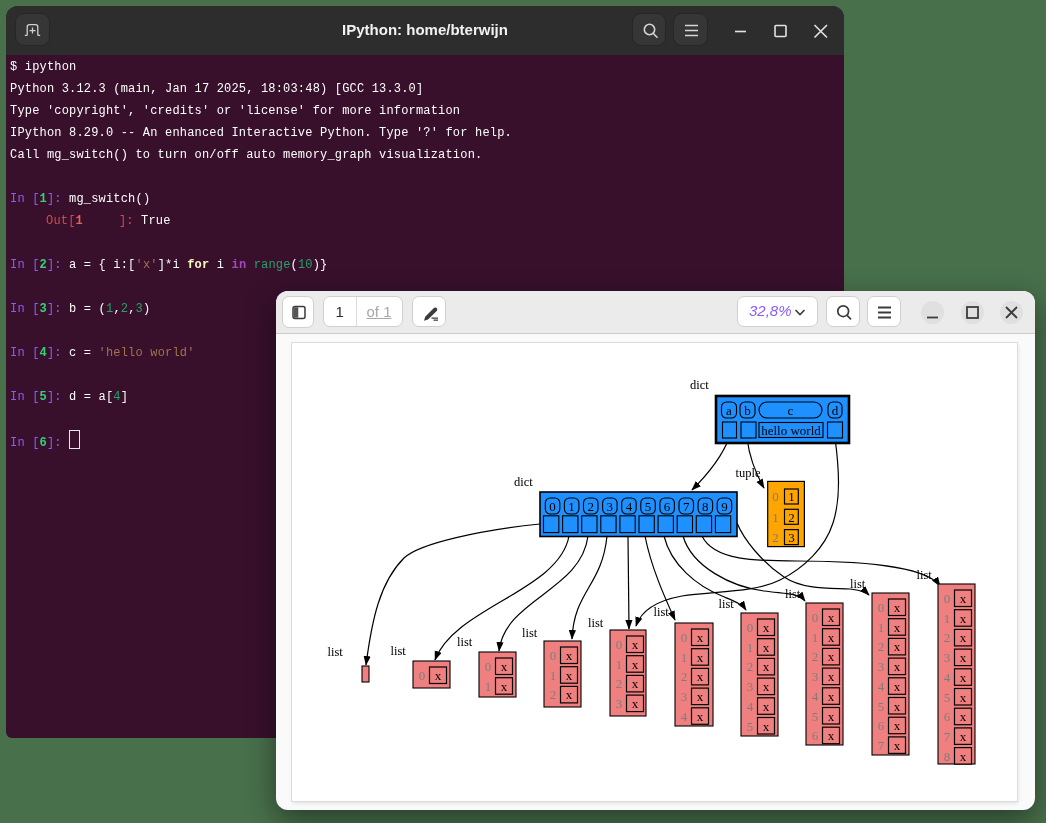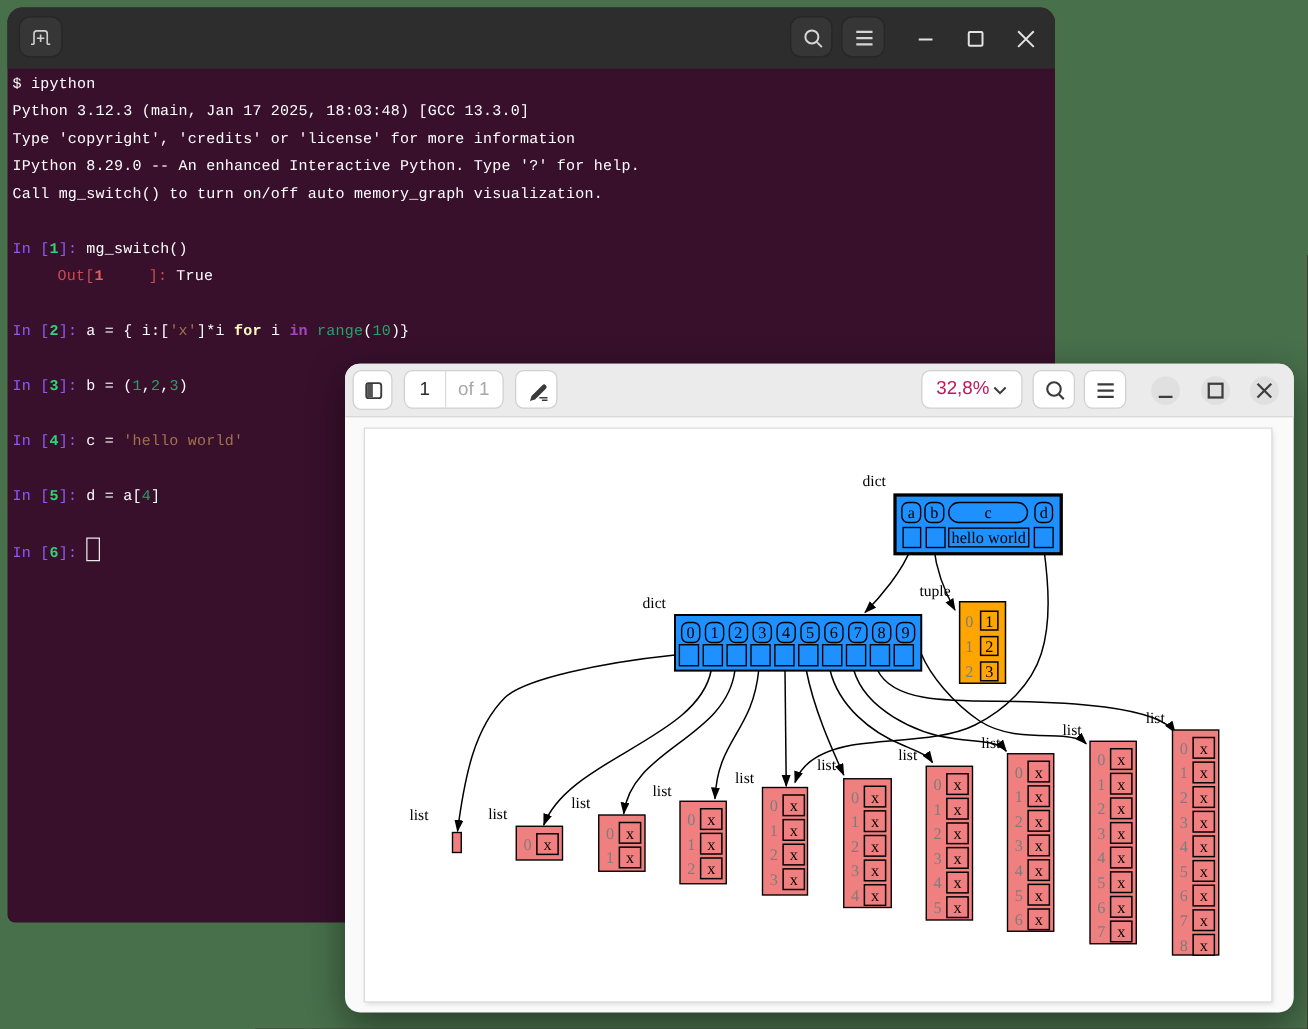--- a/index.html
+++ b/index.html
@@ -47,20 +47,21 @@
 <div id="term">
   <div id="term-head">
     <div class="tbtn" style="left:9px; top:7px; width:35px; height:33px;">
       <svg width="33" height="31" viewBox="0 0 33 31">
           <g stroke="#cfcfcf" stroke-width="1.3" fill="none">
         <path d="M8.8 21.4 h2.4 M11.2 21.4 V12.9 q0,-2.2 2.2,-2.2 h6.2 q2.2,0 2.2,2.2 V21.4 M21.8 21.4 h2.4"></path>
         <path d="M16.5 13.6 v6 M13.5 16.6 h6"></path>
       </g>
         </svg>
     </div>
+    <div id="term-title">IPython: home/bterwijn</div>
     <div class="tbtn" style="left:626px; top:7px; width:34px; height:33px;">
       <svg width="34" height="33" viewBox="0 0 34 33">
           <g stroke="#d5d5d5" stroke-width="1.6" fill="none">
         <circle cx="16.5" cy="15.5" r="5.2"></circle>
             <path d="M20.3 19.5 L24.5 23.7"></path>
       </g>
         </svg>
     </div>
     <div class="tbtn" style="left:667px; top:7px; width:35px; height:33px;">
       <svg width="35" height="33" viewBox="0 0 35 33">
@@ -100,31 +101,31 @@
 <div id="pdf">
   <div id="pdf-head">
     <div class="pbtn" style="left:6px; top:4.5px; width:32px; height:32px;">
       <svg width="32" height="32" viewBox="0 0 32 32">
           <rect x="10" y="9.5" width="12" height="12" rx="2" fill="none" stroke="#3a3a3a" stroke-width="1.5"></rect>
           <path d="M10.7 10.2 h4.6 v10.6 h-4.6 z" fill="#555"></path>
         </svg>
     </div>
     <div class="pbtn" style="left:46.5px; top:4.5px; width:80px; height:31.5px;">
       <div style="position:absolute; left:0; top:0; width:32.5px; height:29.5px; text-align:center; line-height:29.5px; font-size:15px; color:#2b2b2b;">1</div>
-      <div style="position:absolute; left:32.5px; top:0; width:45px; height:29.5px; text-align:center; line-height:29.5px; font-size:15px; color:#a8a8a8; border-left:1px solid #dcdcdc;">of 1</div>
+      <div style="position:absolute; left:32.5px; top:0; width:45px; height:29.5px; text-align:center; line-height:29.5px; font-size:15px; color:#a8a8a8; border-left:1px solid #dcdcdc;text-decoration:underline;">of 1</div>
     </div>
     <div class="pbtn" style="left:135.5px; top:4.5px; width:34px; height:31.5px;">
       <svg width="34" height="31" viewBox="0 0 34 31">
           <g>
         <path d="M12.2 19.8 L20.9 11.1 q1.4,-1.4 2.8,0 q1.4,1.4 0,2.8 L15 22.6 l-4 1.2 z" fill="#3a3a3a"></path>
         <path d="M18.5 21.2 h6.5 M20.5 23.2 h4.5" stroke="#3a3a3a" stroke-width="1.2"></path>
       </g>
         </svg>
     </div>
-    <div class="pbtn" style="left:461px; top:4.5px; width:81px; height:31.5px; font-size:15px; color:#be185d;">
+    <div class="pbtn" style="left:461px; top:4.5px; width:81px; height:31.5px; font-size:15px; color:#8b5cf6;font-style:italic;">
       <span style="position:absolute; left:11px; top:5px;">32,8%</span>
       <svg style="position:absolute; right:11px; top:11px;" width="12" height="9" viewBox="0 0 12 9">
           <path d="M1.5 2 L6 6.5 L10.5 2" fill="none" stroke="#3a3a3a" stroke-width="1.6"></path>
         </svg>
     </div>
     <div class="pbtn" style="left:549.5px; top:4.5px; width:34.5px; height:31.5px;">
       <svg width="34" height="31" viewBox="0 0 34 31">
           <g stroke="#3a3a3a" stroke-width="1.7" fill="none">
         <circle cx="16.2" cy="14.2" r="5.4"></circle>
             <path d="M20.1 18.4 L24 22.3"></path>

